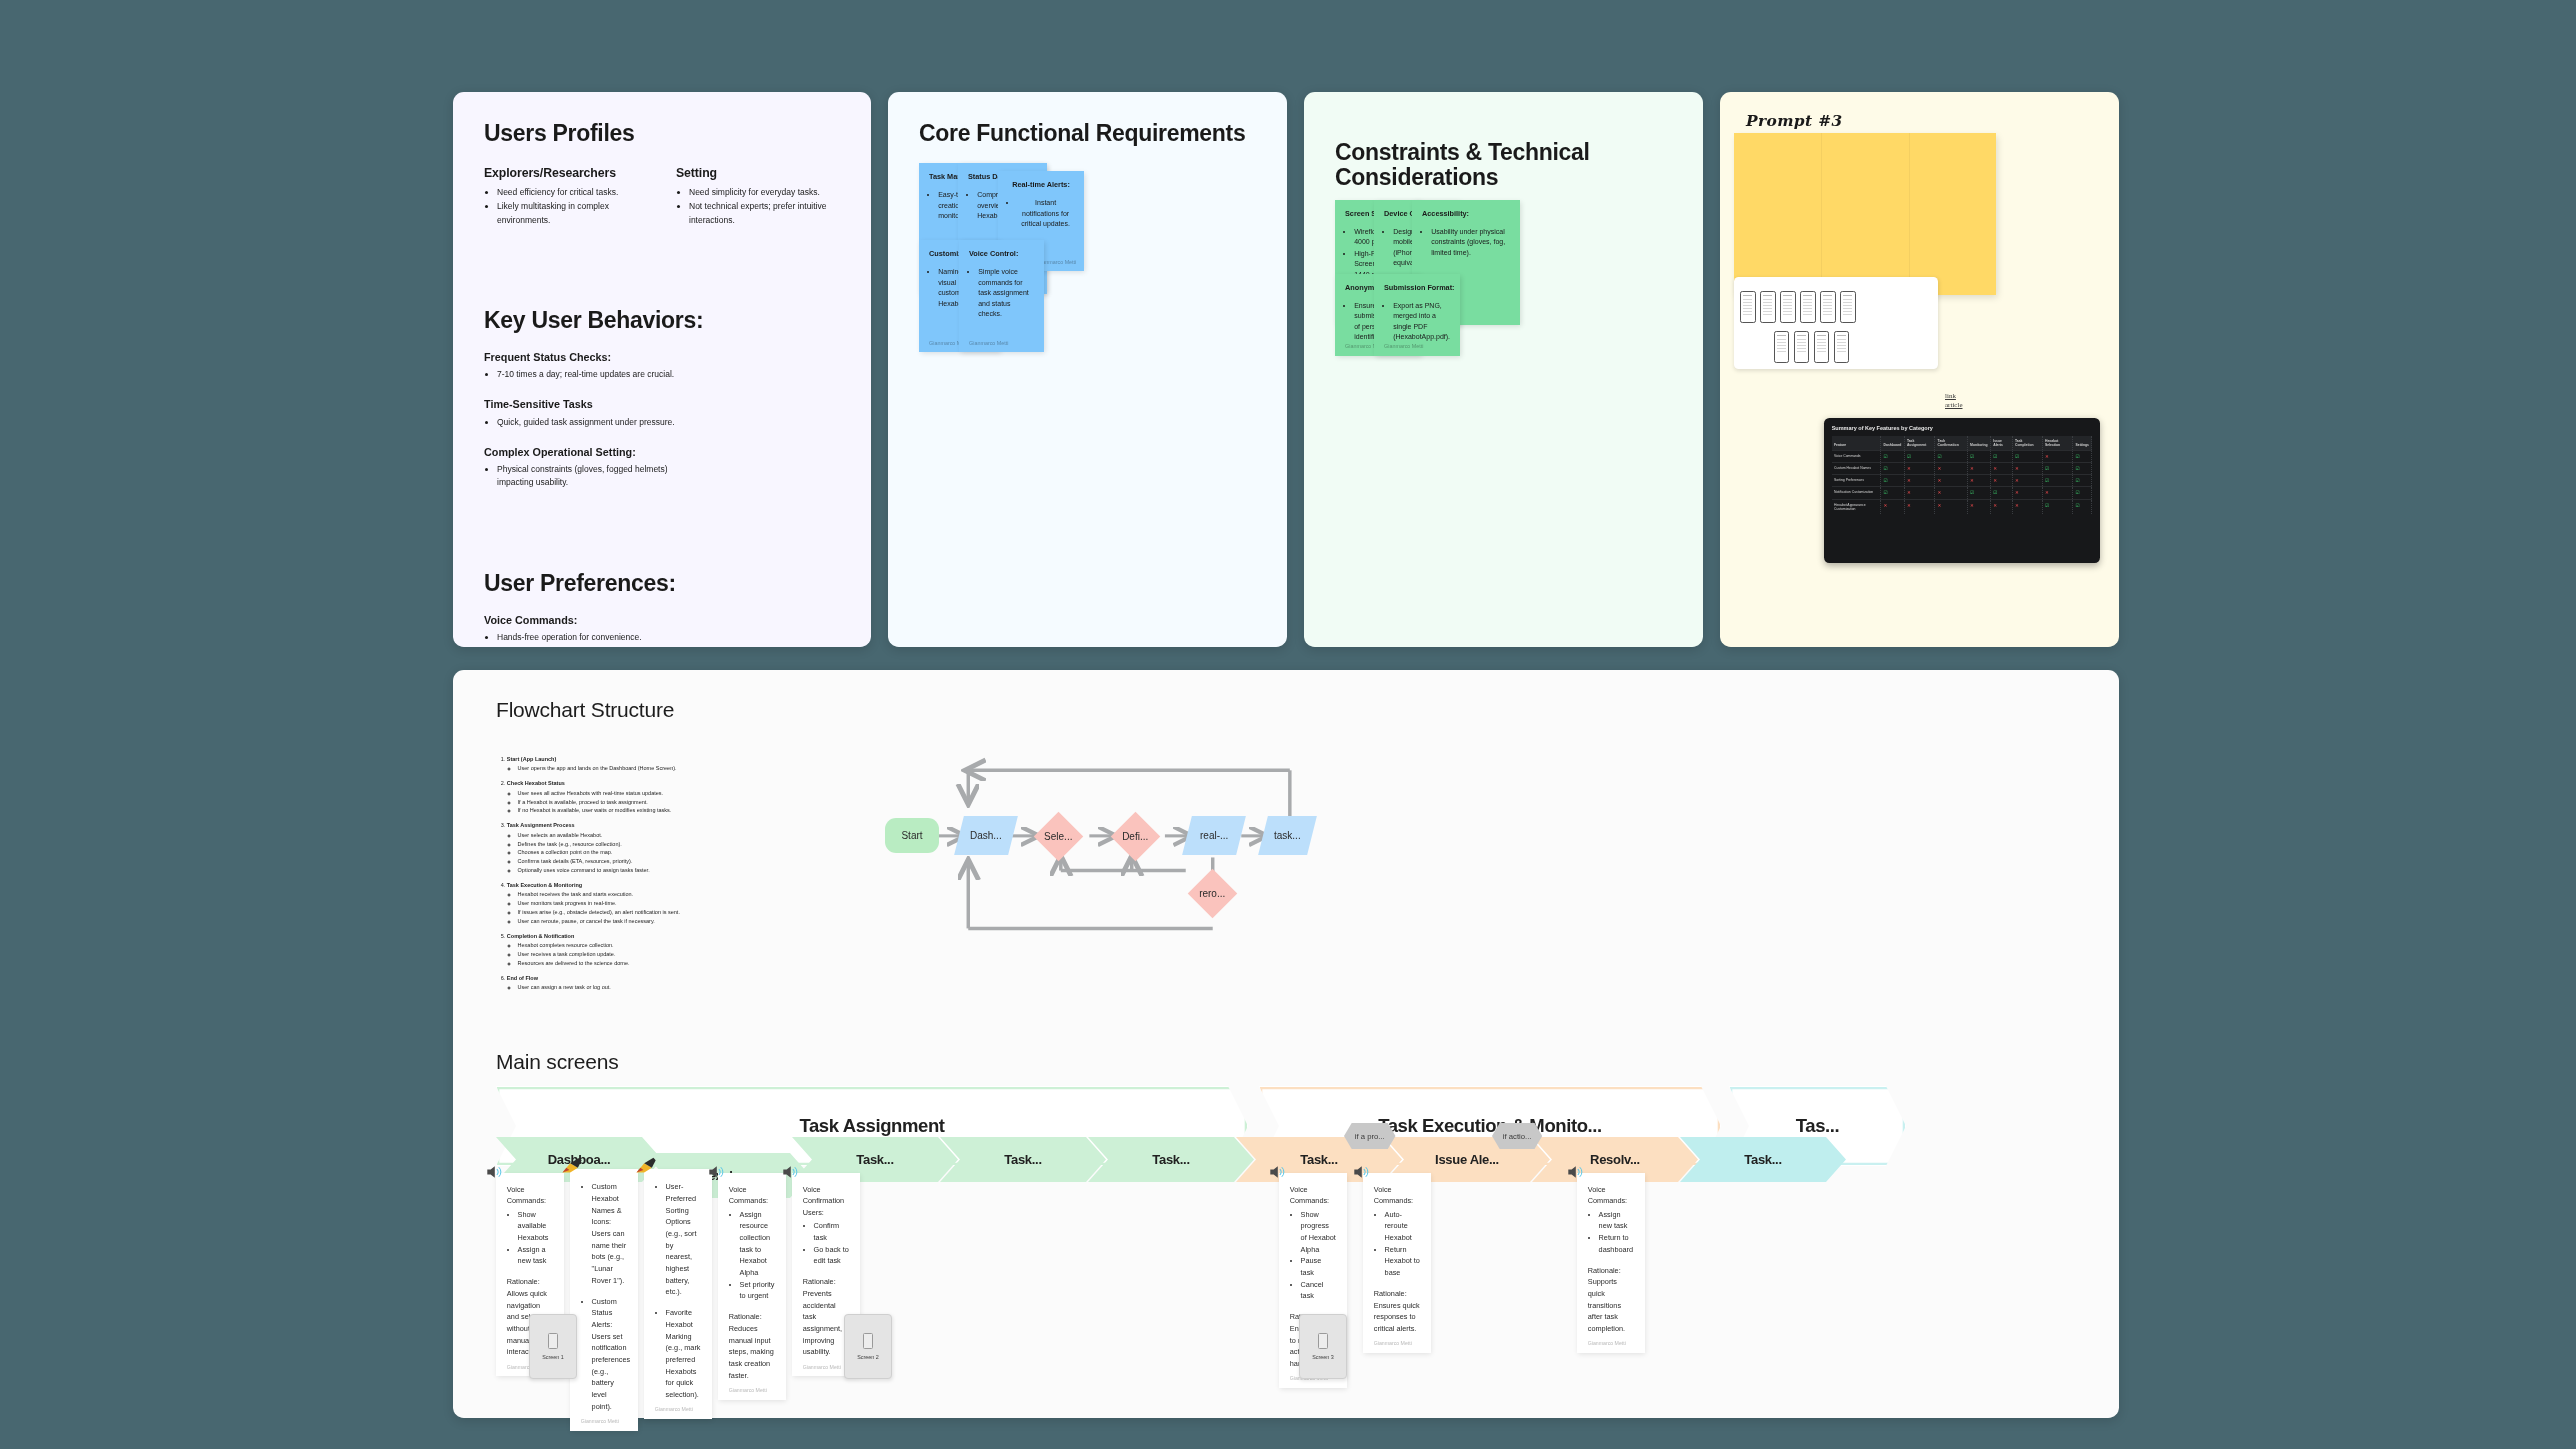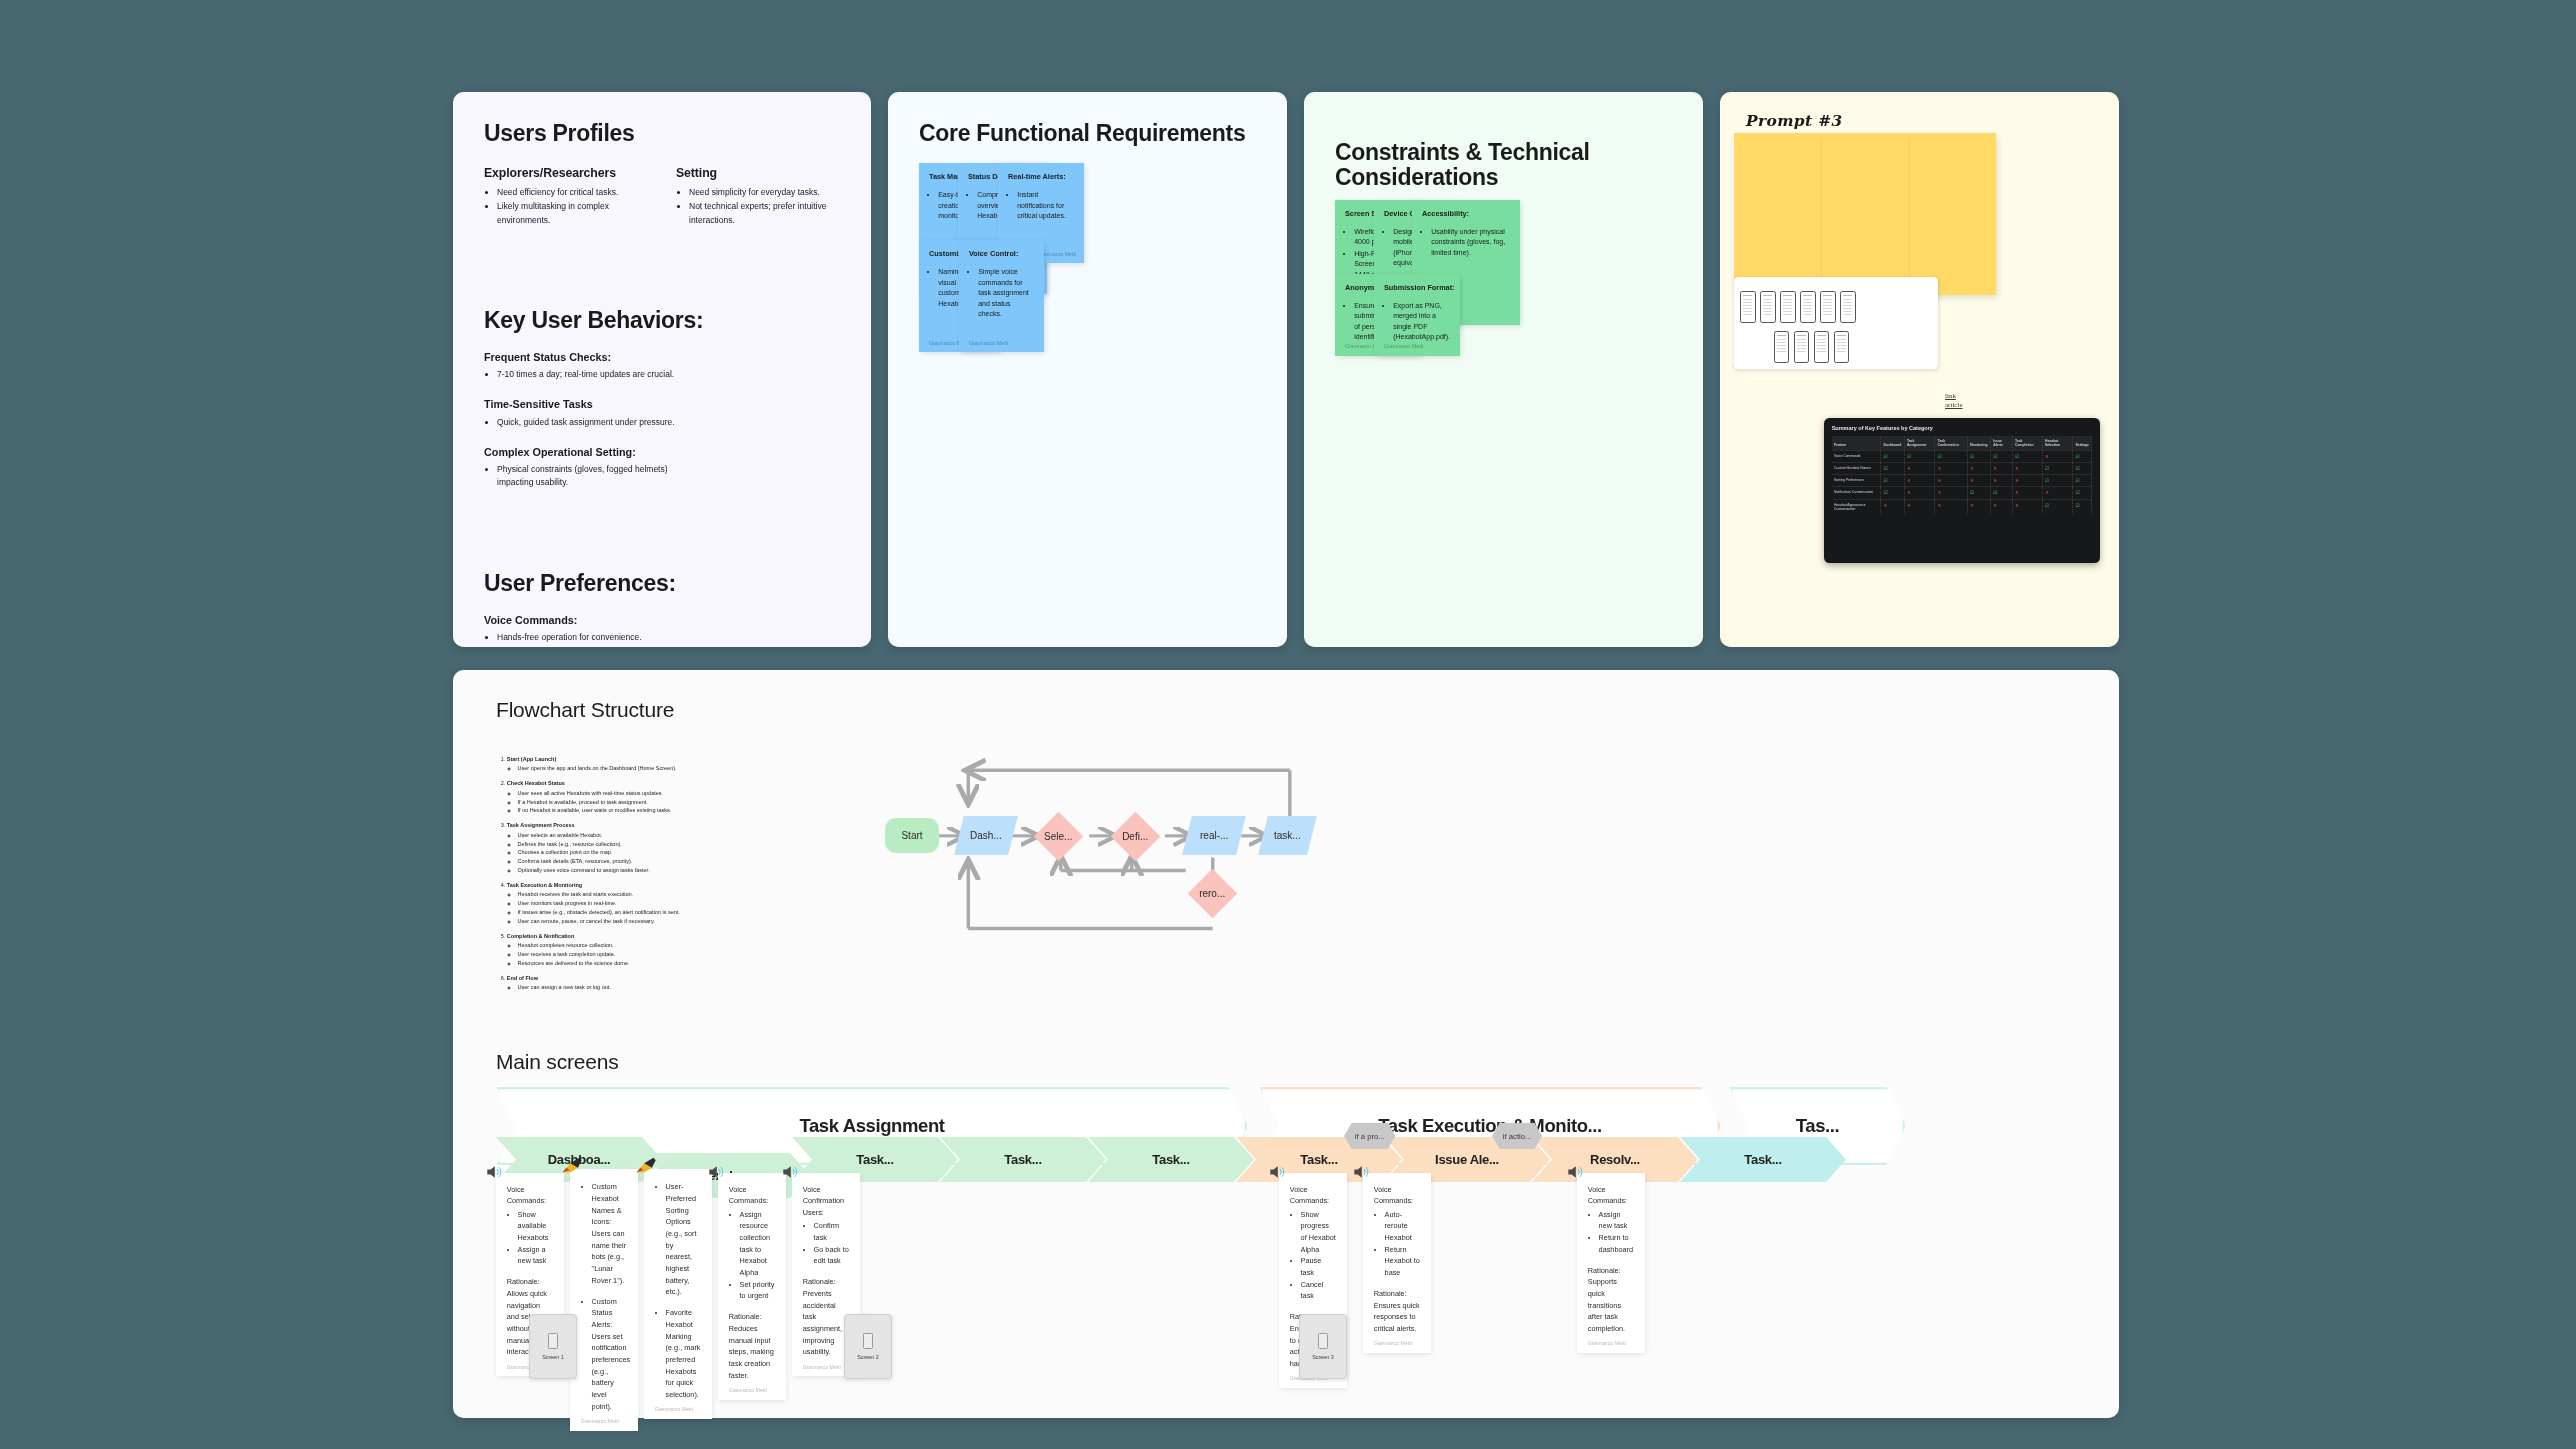--- a/index.html
+++ b/index.html
@@ -273,21 +273,21 @@
           <ul>
               <li>Easy-to-use interface for task creation, assignment, and monitoring.</li>
             </ul>
         </div>
         <div class="sticky blue" style="left:39px; top:0; width:89px; height:131px; z-index:2;">
           <div class="st-title">Status Dashboard:</div>
           <ul>
               <li>Comprehensive overview of Hexabot statuses.</li>
             </ul>
         </div>
-        <div class="sticky blue" style="left:79px; top:0; width:86px; height:100px; z-index:3;">
+        <div class="sticky blue" style="left:79px; top:8px; width:86px; height:100px; z-index:3;text-align:center;">
           <div class="st-title">Real-time Alerts:</div>
           <ul>
               <li>Instant notifications for critical updates.</li>
             </ul>
           <div class="author" style="left:auto; right:7.7px;">Gianmarco Metti</div>
         </div>
         <div class="sticky blue" style="left:0; top:77px; width:81px; height:112px; z-index:4;">
           <div class="st-title">Customization Options:</div>
           <ul>
               <li>Naming and visual customization of Hexabots.</li>

